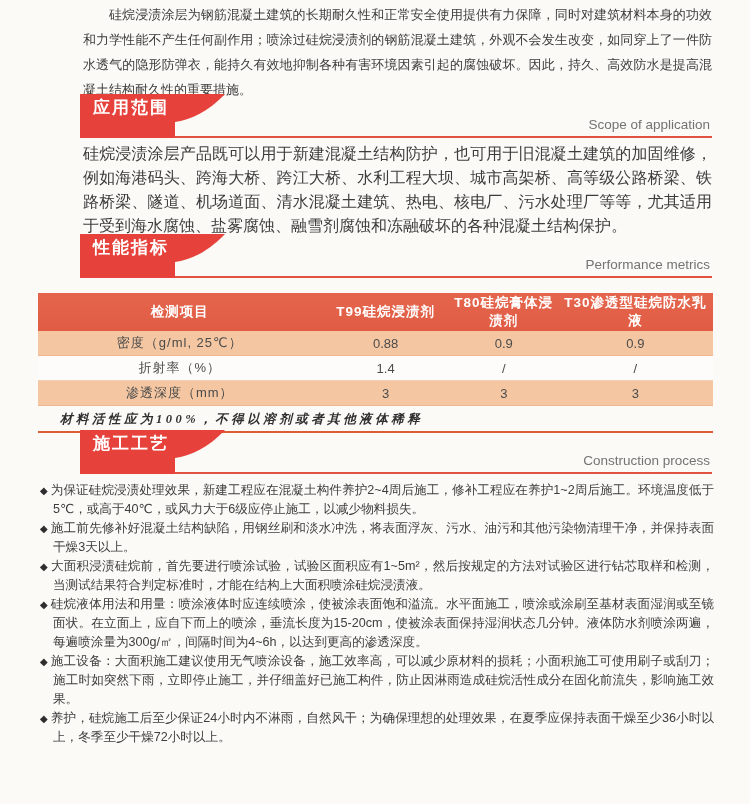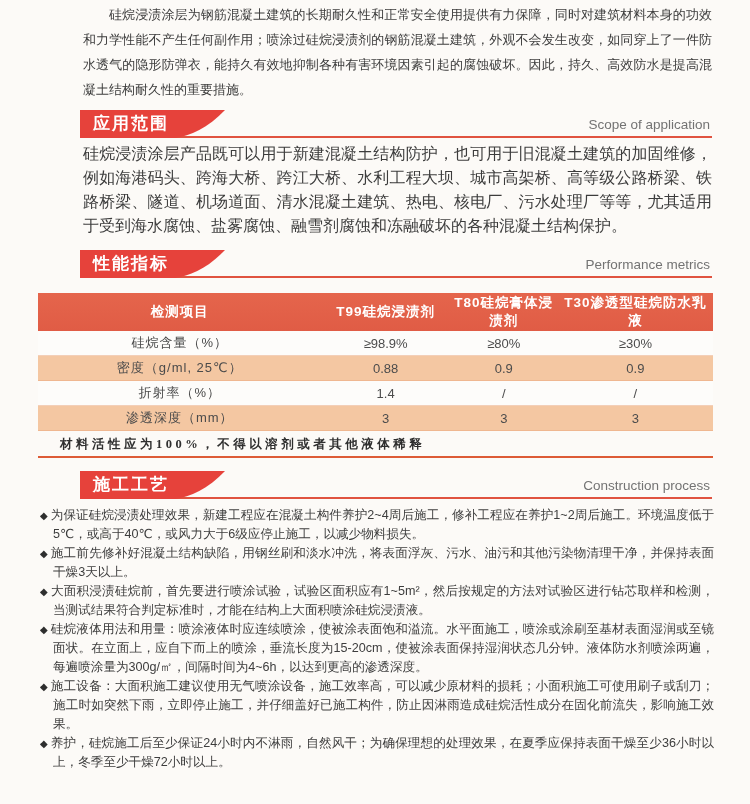--- a/index.html
+++ b/index.html
@@ -18,21 +18,21 @@
     --rowlight:#fdfcfa;
   }
   .intro{
     margin:0 38px 0 83px;padding-top:2px;
     font-size:13px;line-height:25px;text-align:justify;
     text-indent:2em;color:#3c3c3c;font-weight:500;
   }
   
   .sec-head{position:relative;height:28px;margin:0 38px 0 80px;}
   .sec-rule{position:absolute;left:0;right:0;bottom:0;height:2px;background:var(--rule);}
-  .badge{position:absolute;left:0;bottom:0;height:28px;display:flex;align-items:stretch;z-index:2;}
+  .badge{position:absolute;left:0;bottom:0;height:44px;display:flex;align-items:stretch;z-index:2;}
   .badge-box{
     background:var(--accent);color:#fff;font-size:17px;font-weight:bold;
     letter-spacing:2px;line-height:28px;padding:0 6px 0 13px;white-space:nowrap;
   }
   .badge-tail{display:block;height:28px;}
   .sec-en{
     position:absolute;right:2px;bottom:6px;color:#737373;font-size:13.5px;
     letter-spacing:0px;z-index:2;
   }
   .sec-body{
@@ -52,21 +52,21 @@
   }
   td{
     height:22px;font-size:13px;text-align:center;color:#4c4c4c;
     border-bottom:1px solid rgba(235,170,130,.55);
   }
   tr.peach td{background:var(--peach);}
   tr.light td{background:var(--rowlight);}
   td.c0{color:#4a4a4a;letter-spacing:1px;}
   
   .note{
-    margin:5px 5px 0 60px;font-size:12.5px;
+    margin:5px 5px 0 60px;font-size:12.5px;font-style:italic;
     letter-spacing:3.5px;color:#2f2f2f;
     font-family:"Liberation Serif","DejaVu Serif",serif;font-weight:bold;
   }
   .note-divider{height:2px;background:#dd5b36;margin:3px 37px 0 38px;}
   
   .bullets{list-style:none;margin:7px 36px 0 40px;padding:0;}
   .bullets li{
     font-size:12.6px;line-height:19px;text-align:justify;color:#3d3d3d;
     padding-left:13px;text-indent:-13px;font-weight:500;
   }
@@ -110,26 +110,20 @@
       </colgroup>
     <thead>
         <tr>
           <th>检测项目</th>
           <th>T99硅烷浸渍剂</th>
           <th>T80硅烷膏体浸渍剂</th>
           <th>T30渗透型硅烷防水乳液</th>
         </tr>
       </thead>
     <tbody>
-        <tr class="light">
-          <td class="c0">硅烷含量（%）</td>
-          <td>≥98.9%</td>
-          <td>≥80%</td>
-          <td>≥30%</td>
-        </tr>
         <tr class="peach">
           <td class="c0">密度（g/ml, 25℃）</td>
           <td>0.88</td>
           <td>0.9</td>
           <td>0.9</td>
         </tr>
         <tr class="light">
           <td class="c0">折射率（%）</td>
           <td>1.4</td>
           <td>/</td>

